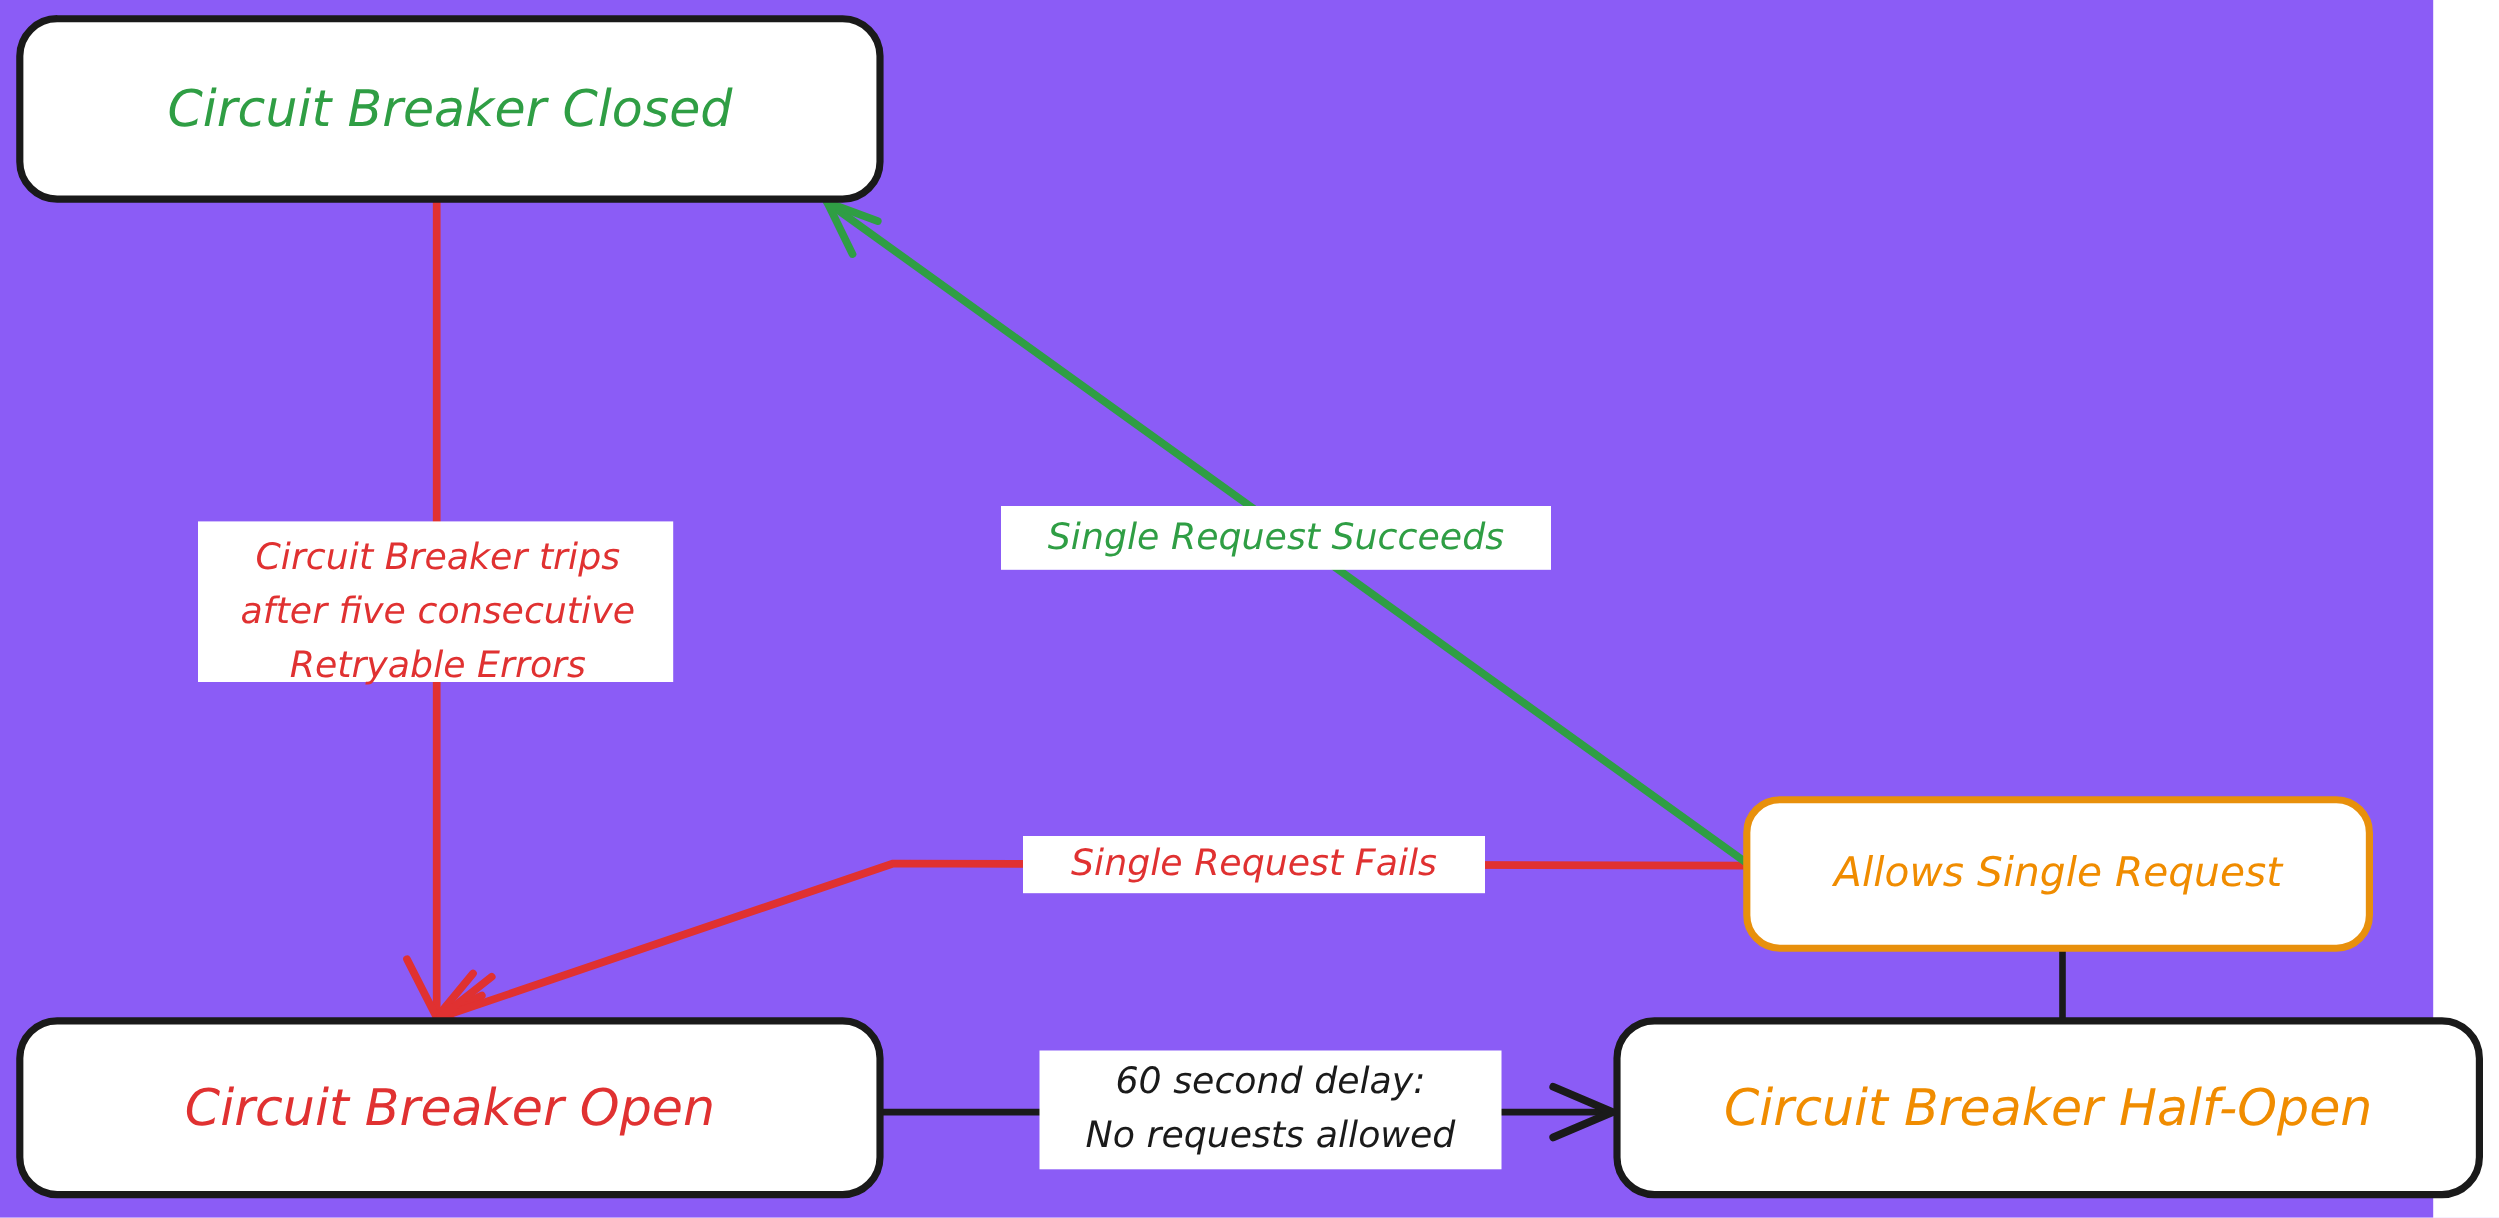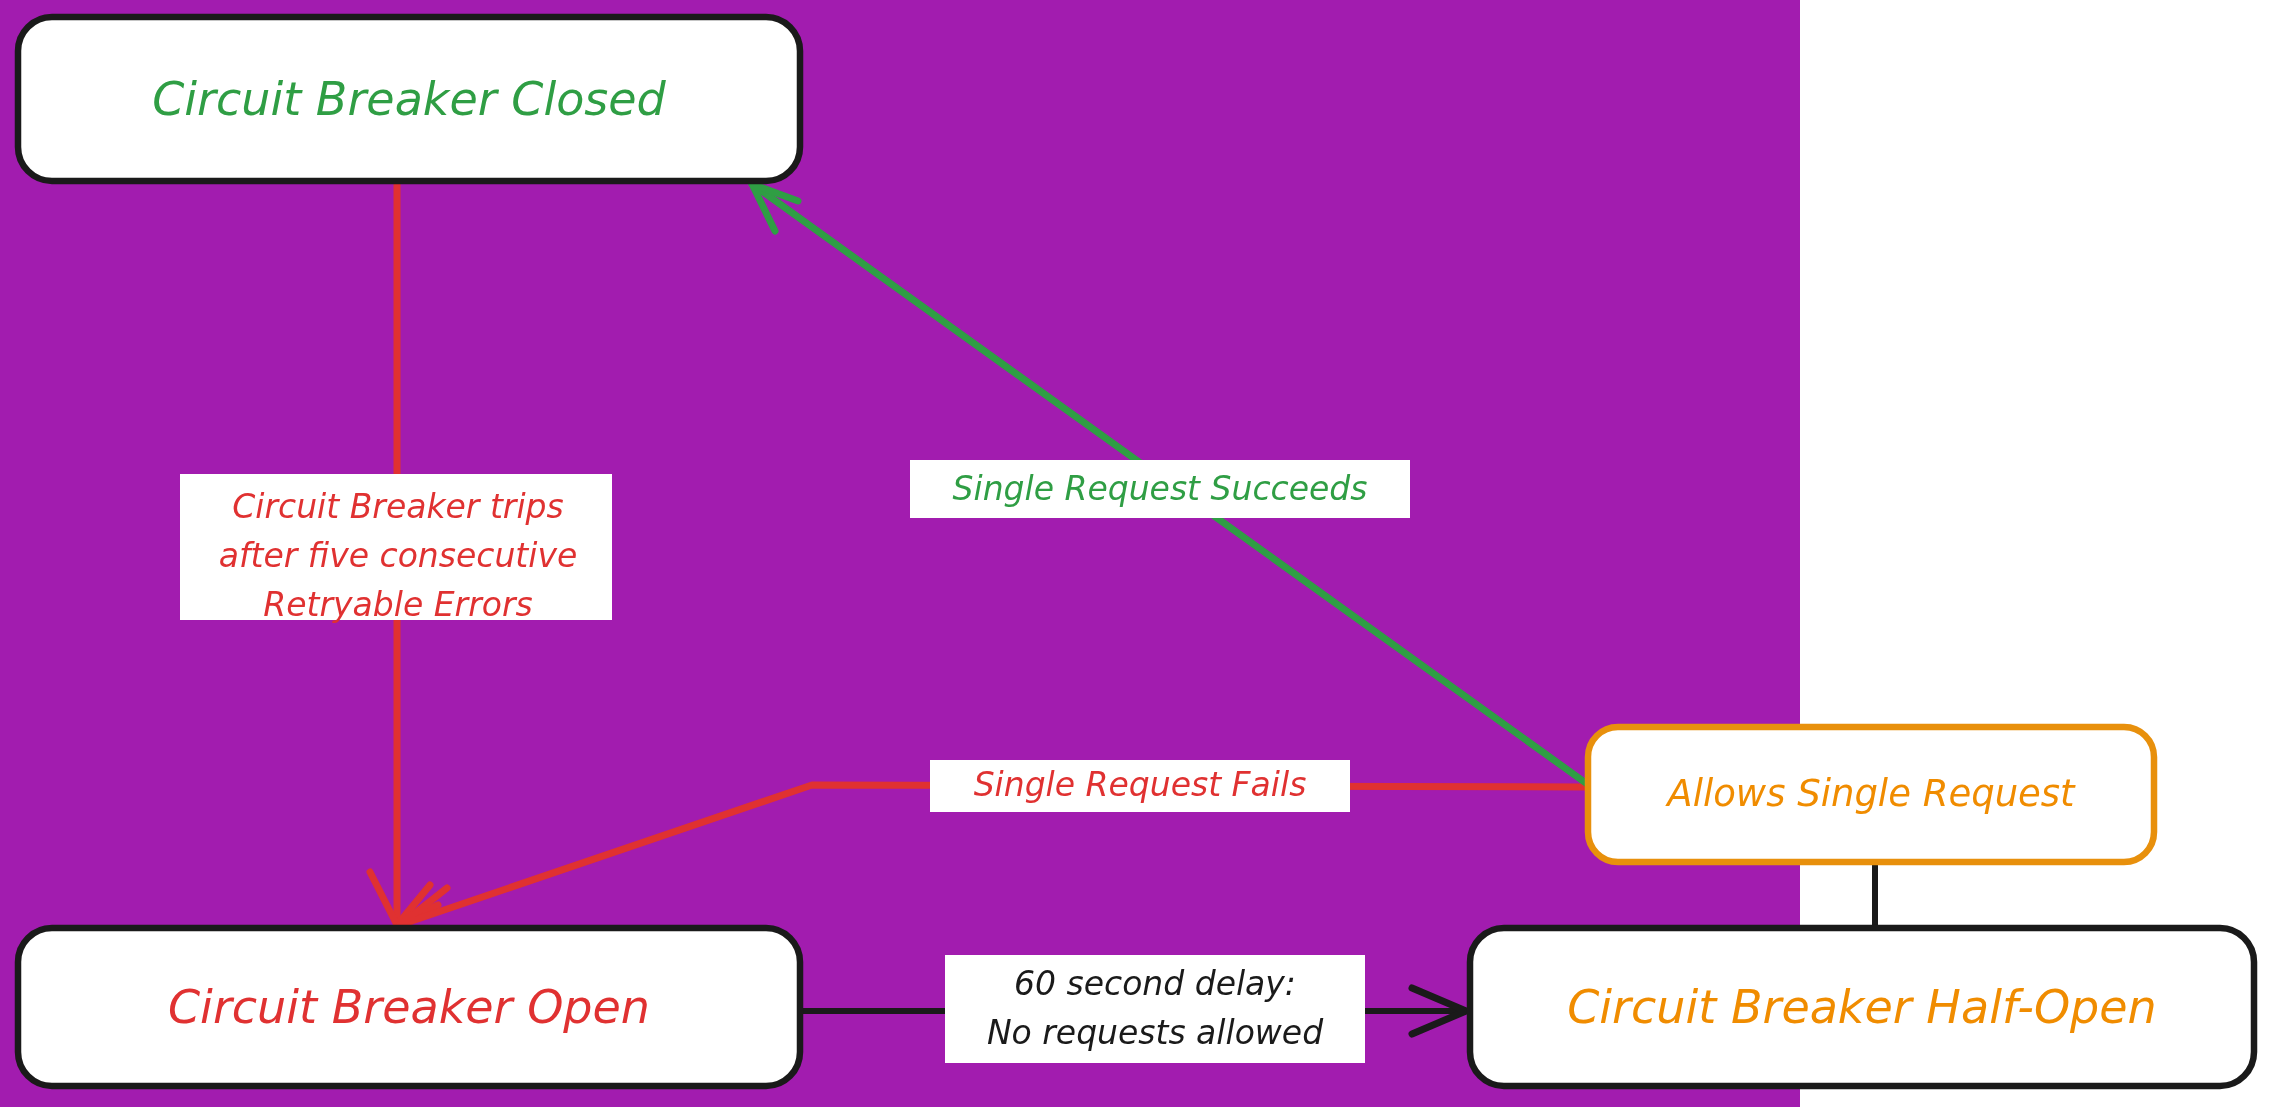--- a/index.html
+++ b/index.html
@@ -8,23 +8,23 @@
     background: #ffffff;
   }
   body {
     width: 2272px;
     height: 1107px;
     overflow: hidden;
     font-family: "DejaVu Sans", sans-serif;
   }
   #diagram-root {
     position: relative;
-    width: 1800px;
+    width: 2212px;
     height: 1107px;
-    background: #a21caf;
+    background: #8b5cf6;
   }
   svg.canvas {
     position: absolute;
     top: 0;
     left: 0;
     width: 2272px;
     height: 1107px;
   }
   .node-box {
     fill: #ffffff;

